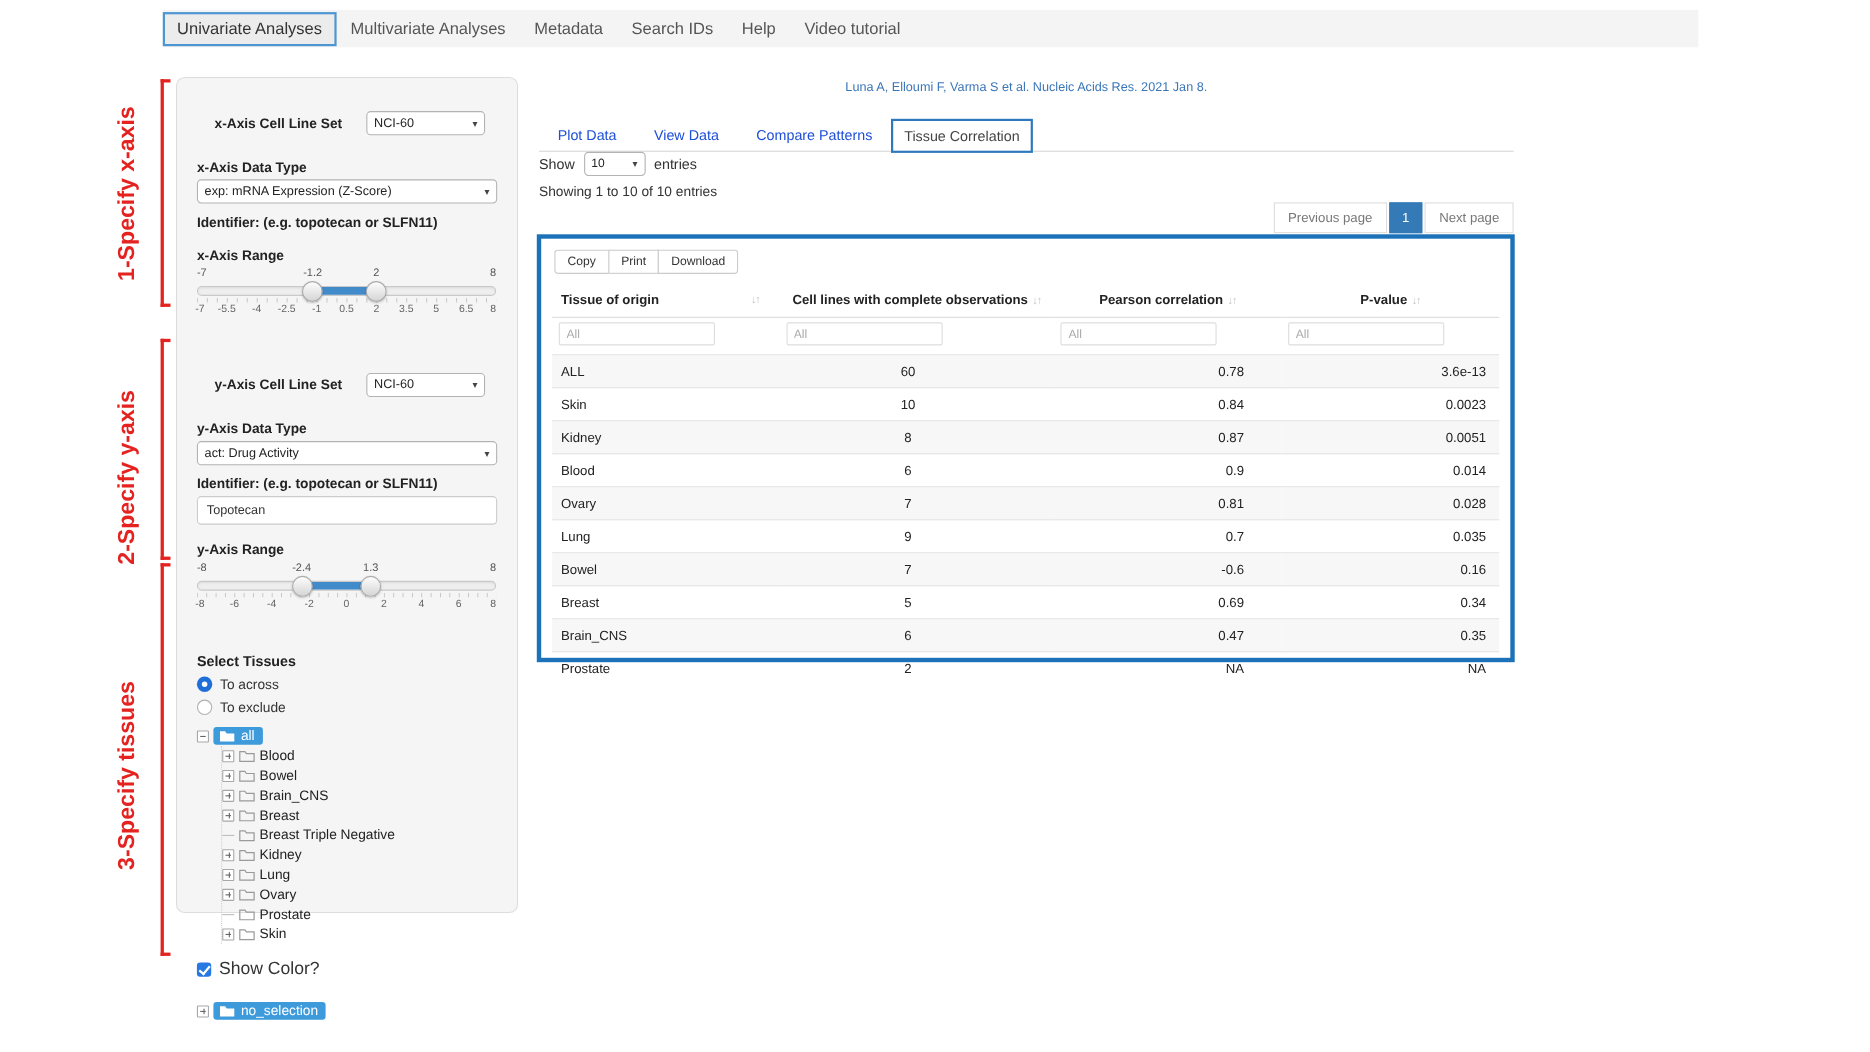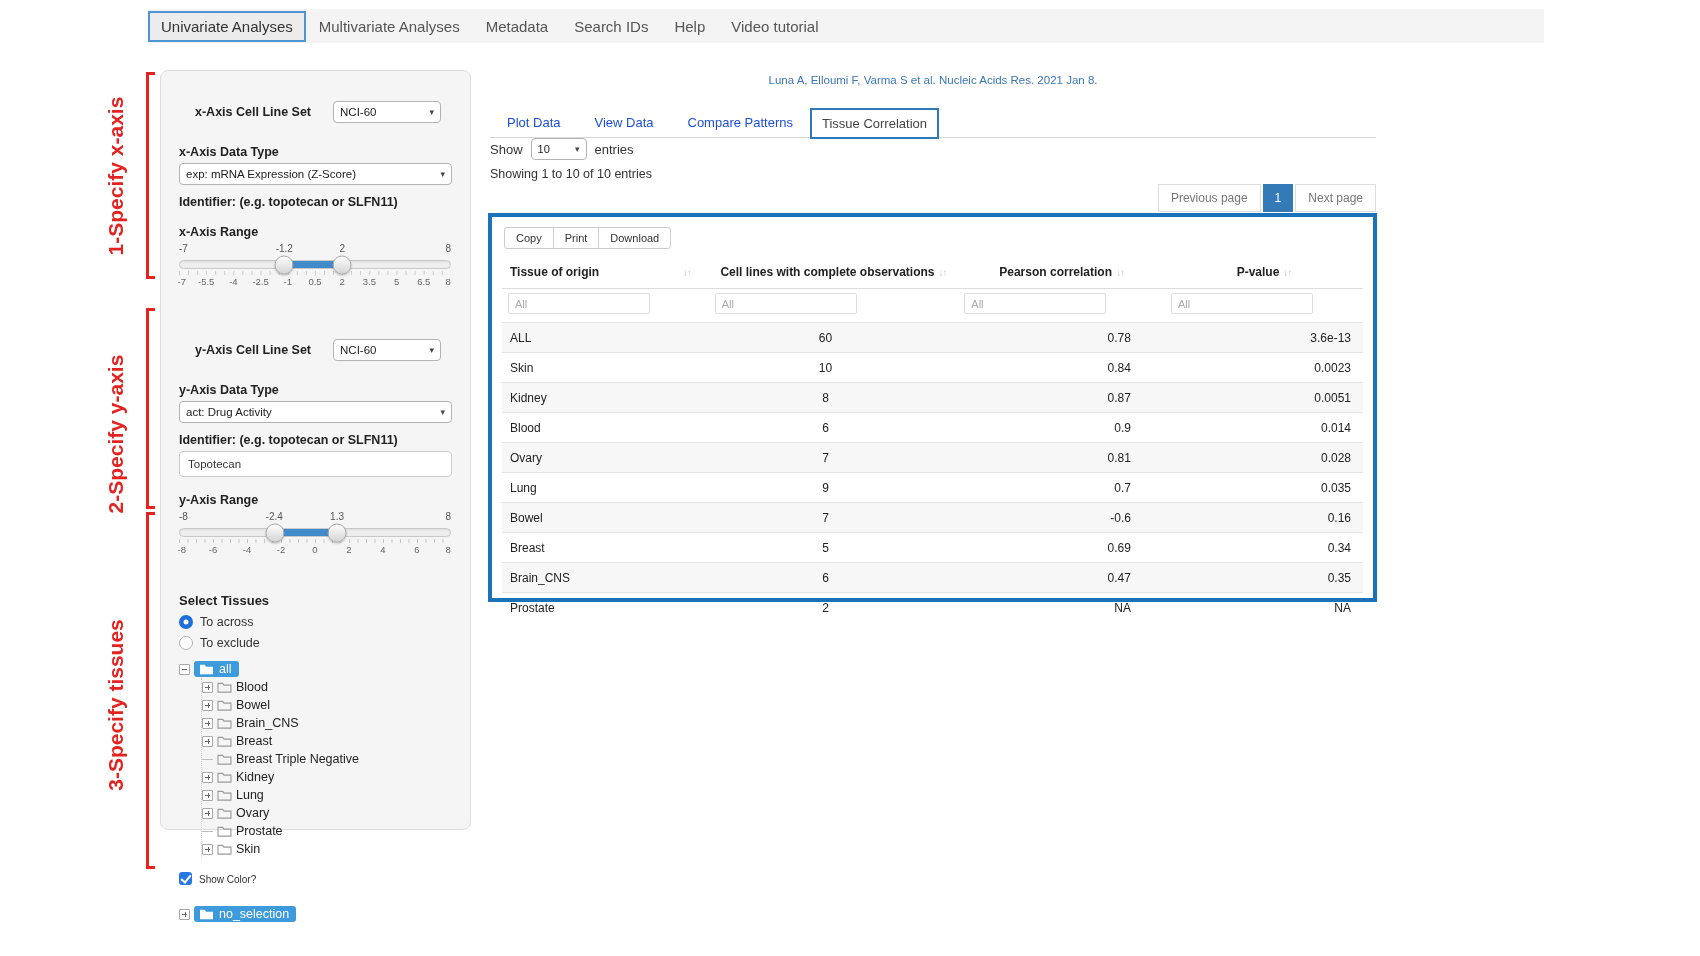--- a/index.html
+++ b/index.html
@@ -76,21 +76,21 @@
   .tog.box { border:1px solid #a8a8a8; background:#fff; border-radius:1px; }
   .tog.box::before { content:""; position:absolute; left:2px; right:2px; top:50%; height:1px; background:#666; }
   .tog.plus::after { content:""; position:absolute; top:2px; bottom:2px; left:50%; width:1px; background:#666; }
   .tog.leafline::before { content:""; position:absolute; top:50%; left:0; right:0; height:1px; background:#bdbdbd; }
   .folder-icon { width:15px; height:13px; flex:none; display:inline-block; }
   .node-pill { display:inline-flex; align-items:center; gap:5px; background:#3d9bdc;
     color:#fff; border-radius:3px; padding:1px 7px 1px 5px; font-size:12.5px; }
   .cb { width:13px; height:13px; background:#2678e3; border-radius:3px; position:relative; flex:none; }
   .cb::after { content:""; position:absolute; left:4px; top:1px; width:4px; height:8px;
     border:solid #fff; border-width:0 2px 2px 0; transform:rotate(40deg); }
-  .check-row { display:flex; align-items:flex-end; gap:7px; margin-top:14px; font-size:10px; }
+  .check-row { display:flex; align-items:center; gap:7px; margin-top:14px; font-size:16px; }
 
   
   .citation { position:absolute; left:490px; top:72px; width:886px; text-align:center;
     font-size:11.5px; color:#333; line-height:1.55; }
   .citation .link { color:#3b76b8; cursor:pointer; }
 
   .tabs { position:absolute; left:490px; top:108px; width:886px; display:flex;
     align-items:flex-end; border-bottom:1px solid #d8d8d8; }
   .tab { font-size:13px; color:#1d4ed8; padding:7px 17px; cursor:pointer; }
   .tab.active { color:#444; background:#fff; border:2px solid #2e79bd; margin-bottom:-2px; padding:6px 10px; }

